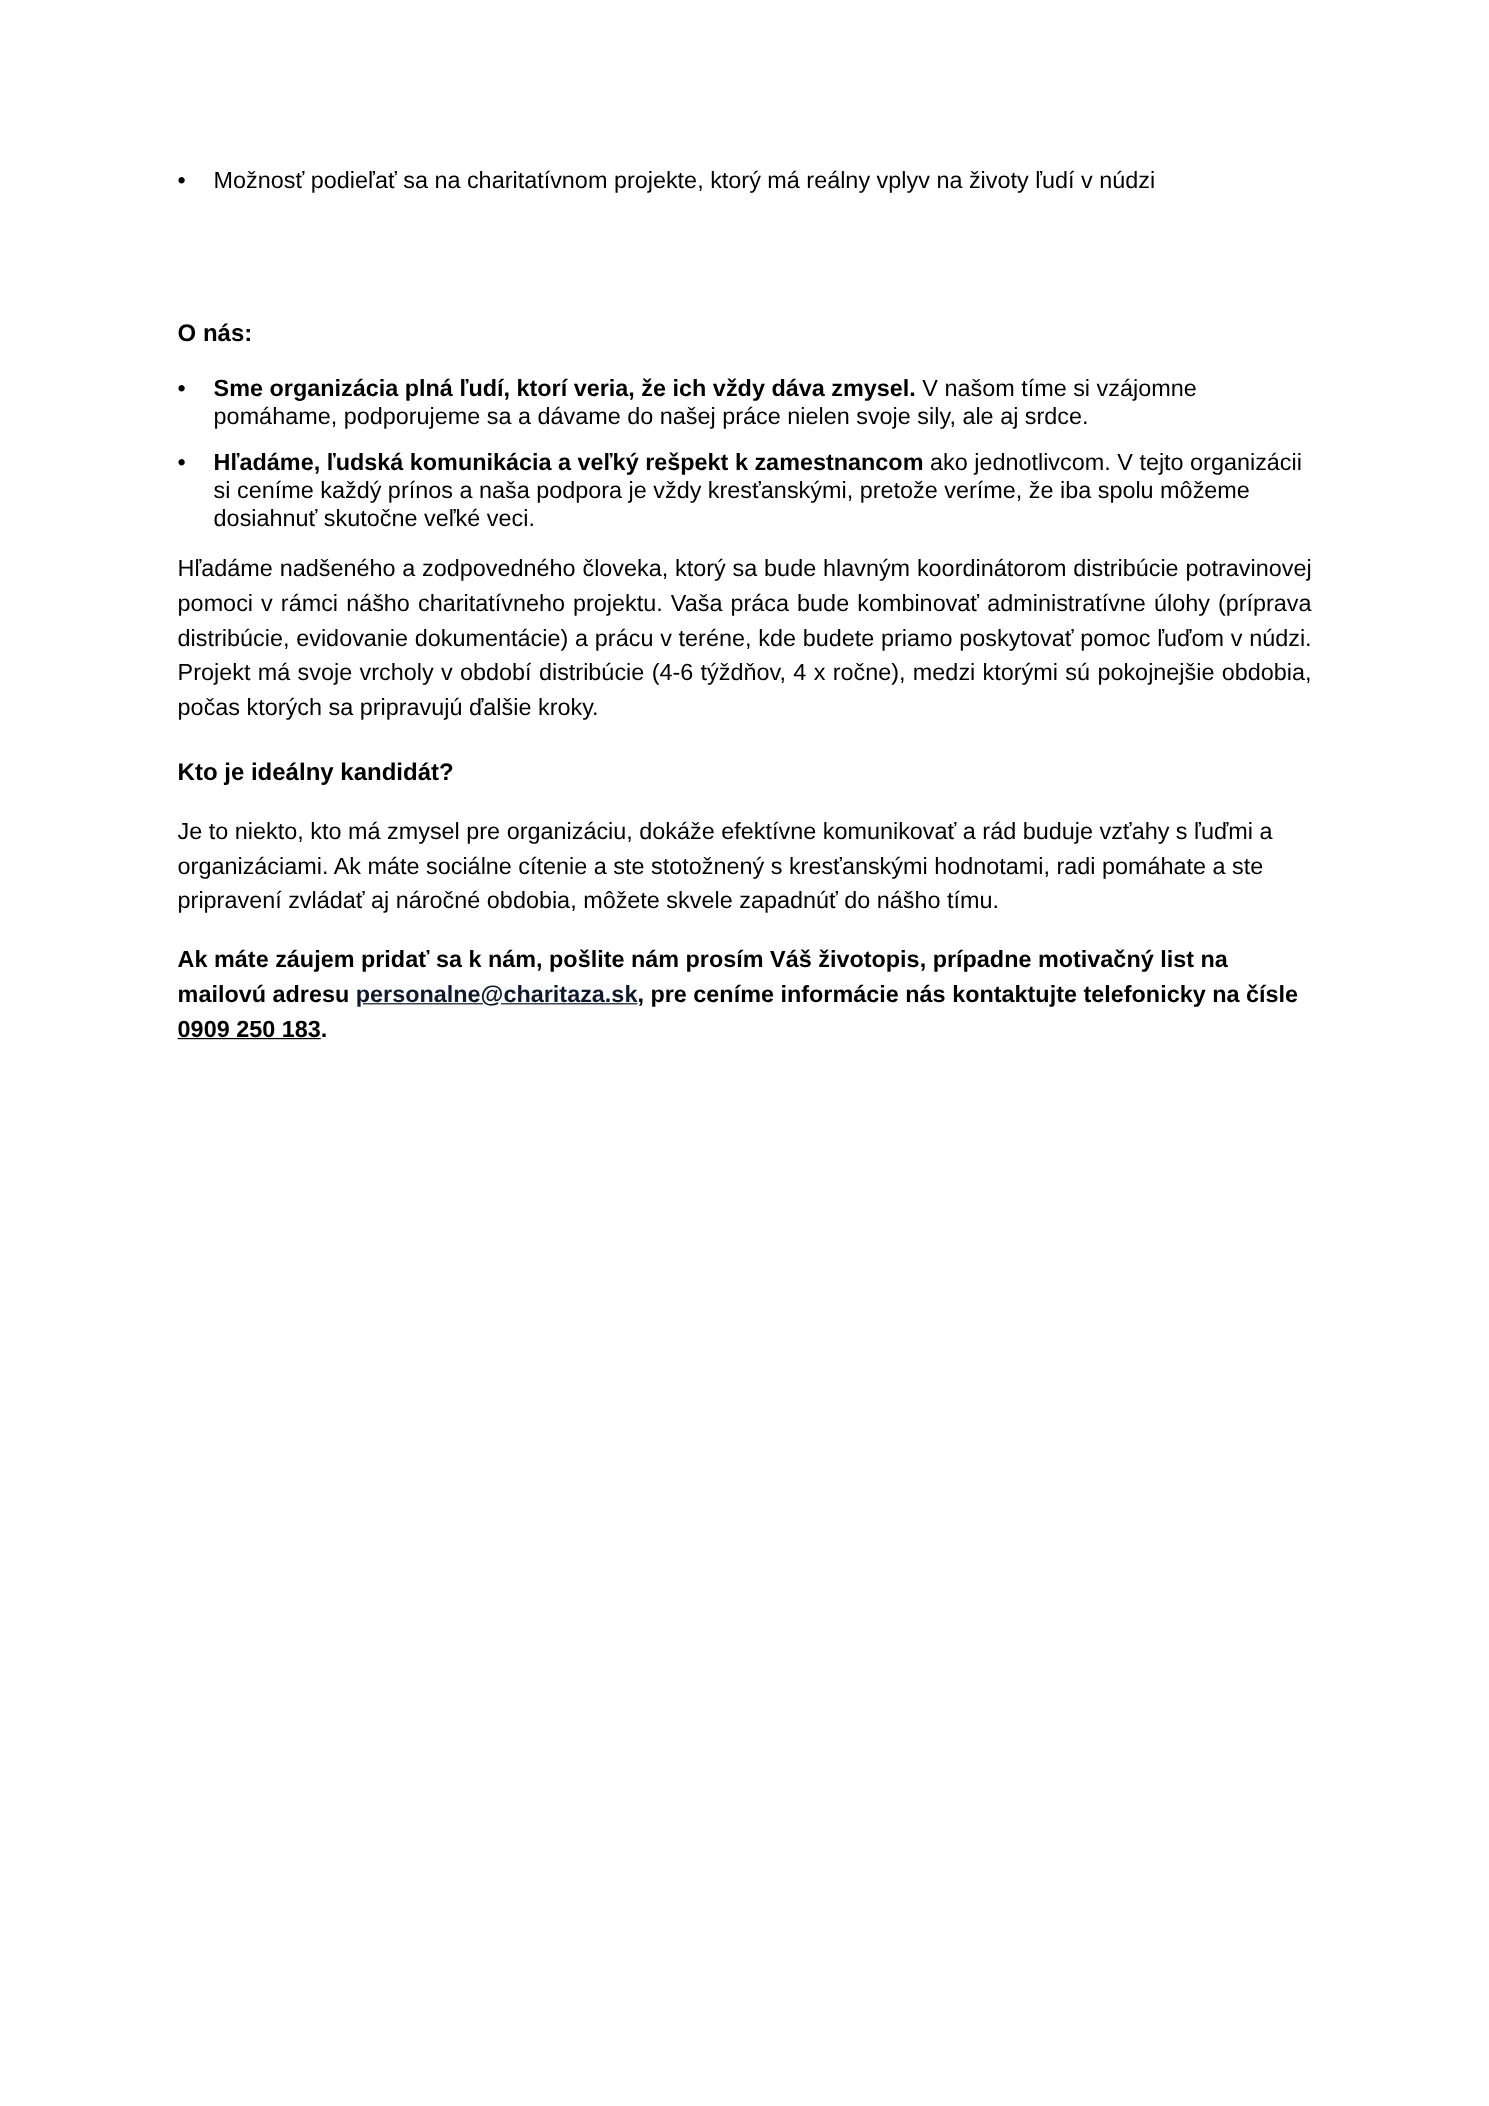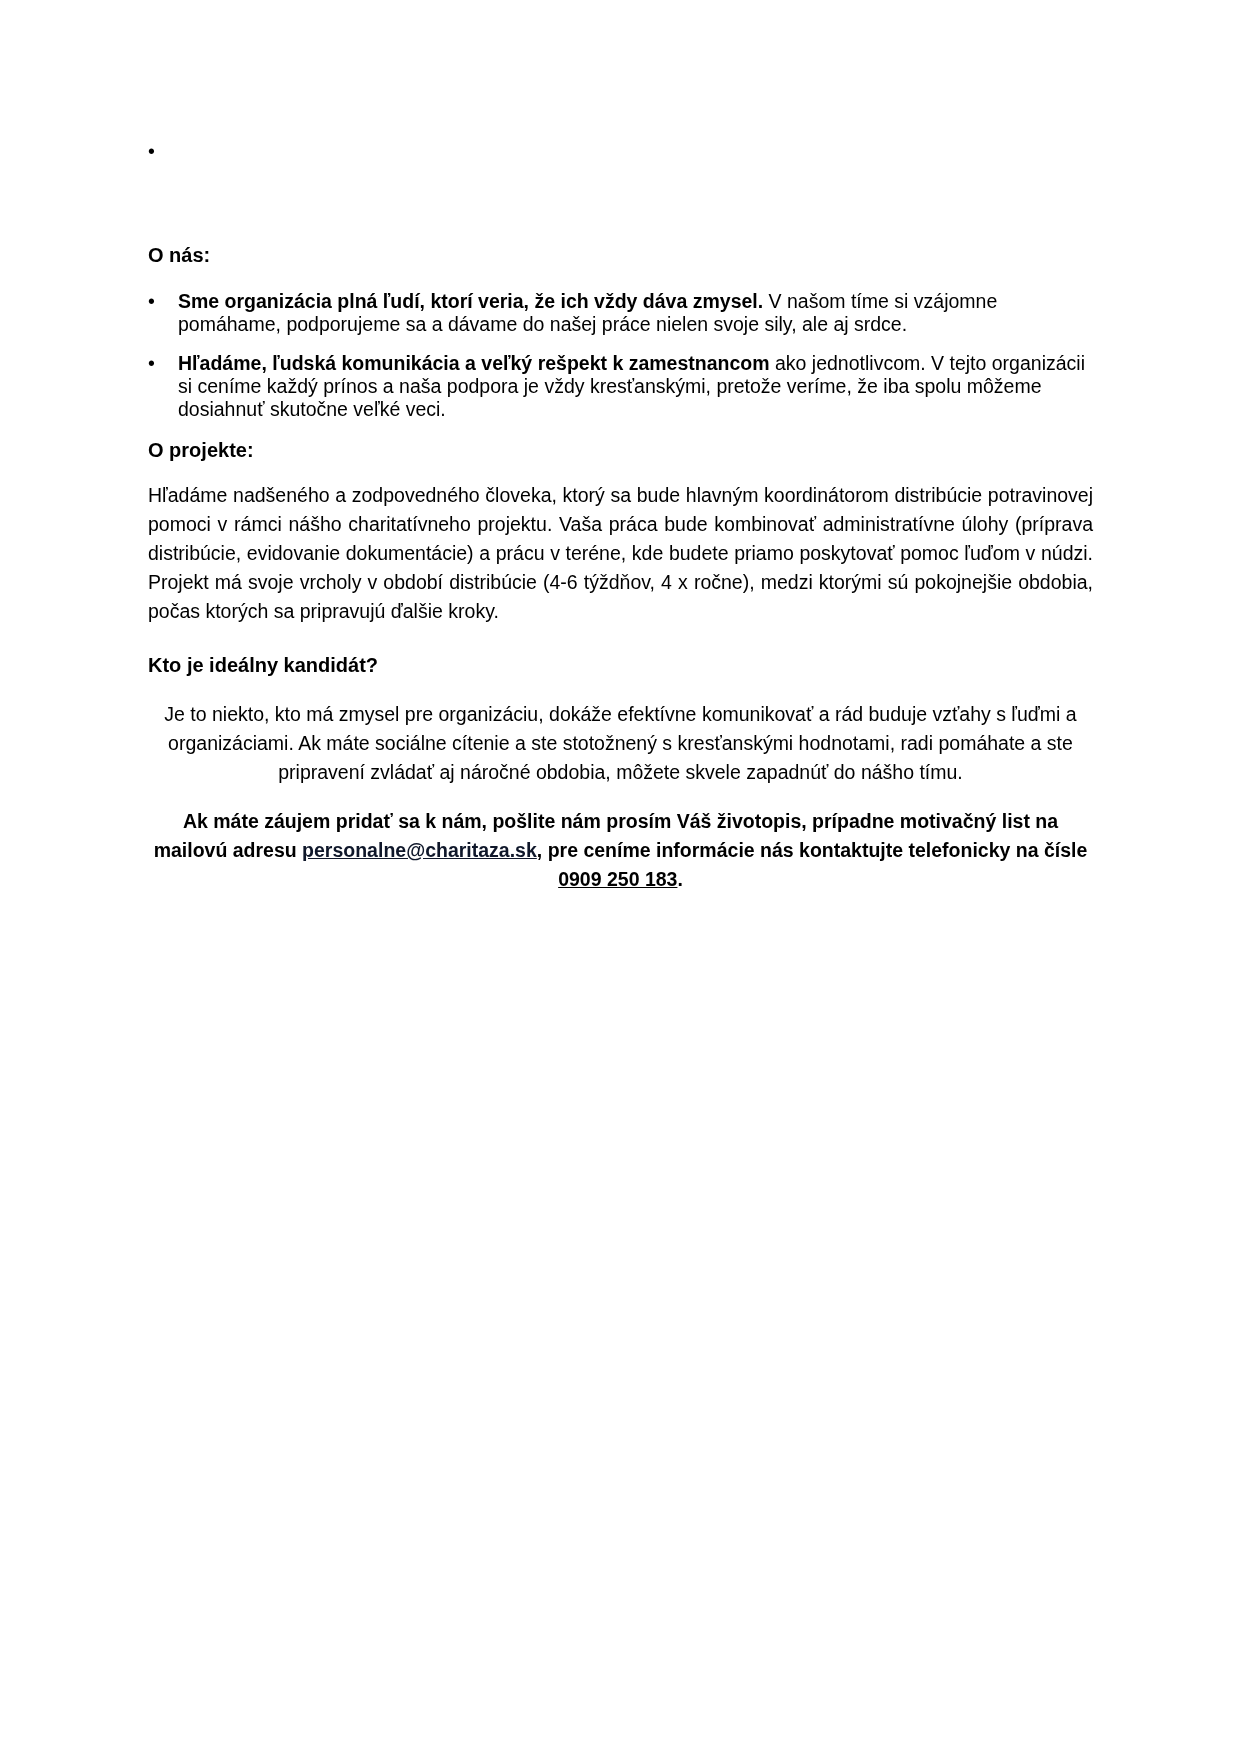--- a/index.html
+++ b/index.html
@@ -58,21 +58,20 @@
     margin: 0;
   }
   .h-about    { margin-bottom: 22px; }
   .h-project  { margin-bottom: 18px; }
   .h-candidate{ margin-bottom: 22px; }
   
   .doc-para {
     font-size: 19.5px;
     line-height: 29px;
     margin: 0;
-    text-align: center;
   }
   .justify { text-align: justify; }
   .p-project   { margin-bottom: 26px; }
   .p-candidate { margin-bottom: 20px; }
   .bold { font-weight: bold; }
   a.email-link {
     color: #0f172a;
     text-decoration: underline;
     font-weight: bold;
   }
@@ -82,37 +81,37 @@
   }
 </style>
 </head>
 <body>
 
 <div class="page">
 
   <ul class="blist top-bullet">
     <li>
       <span class="bullet-dot">•</span>
+      <span>Možnosť podieľať sa na charitatívnom projekte, ktorý má reálny vplyv na životy ľudí v núdzi</span>
     </li>
   </ul>
 
   <h2 class="doc-heading h-about">O nás:</h2>
 
   <ul class="blist about-list">
     <li>
       <span class="bullet-dot">•</span>
       <span class="bold">Sme organizácia plná ľudí, ktorí veria, že ich vždy dáva zmysel.</span><span> V našom tíme si vzájomne pomáhame, podporujeme sa a dávame do našej práce nielen svoje sily, ale aj srdce.</span>
     </li>
     <li>
       <span class="bullet-dot">•</span>
       <span class="bold">Hľadáme, ľudská komunikácia a veľký rešpekt k zamestnancom</span><span> ako jednotlivcom. V tejto organizácii si ceníme každý prínos a naša podpora je vždy kresťanskými, pretože veríme, že iba spolu môžeme dosiahnuť skutočne veľké veci.</span>
     </li>
   </ul>
 
-  <h2 class="doc-heading h-project">O projekte:</h2>
 
   <p class="doc-para justify p-project">Hľadáme nadšeného a zodpovedného človeka, ktorý sa bude hlavným koordinátorom distribúcie potravinovej pomoci v rámci nášho charitatívneho projektu. Vaša práca bude kombinovať administratívne úlohy (príprava distribúcie, evidovanie dokumentácie) a prácu v teréne, kde budete priamo poskytovať pomoc ľuďom v núdzi. Projekt má svoje vrcholy v období distribúcie (4-6 týždňov, 4 x ročne), medzi ktorými sú pokojnejšie obdobia, počas ktorých sa pripravujú ďalšie kroky.</p>
 
   <h2 class="doc-heading h-candidate">Kto je ideálny kandidát?</h2>
 
   <p class="doc-para p-candidate">Je to niekto, kto má zmysel pre organizáciu, dokáže efektívne komunikovať a rád buduje vzťahy s ľuďmi a organizáciami. Ak máte sociálne cítenie a ste stotožnený s kresťanskými hodnotami, radi pomáhate a ste pripravení zvládať aj náročné obdobia, môžete skvele zapadnúť do nášho tímu.</p>
 
   <p class="doc-para bold">
     <span>Ak máte záujem pridať sa k nám, pošlite nám prosím Váš životopis, prípadne motivačný list na mailovú adresu </span><a class="email-link" href="#">personalne@charitaza.sk</a><span>, pre ceníme informácie nás kontaktujte telefonicky na čísle </span><span class="phone">0909 250 183</span><span>.</span>
   </p>

